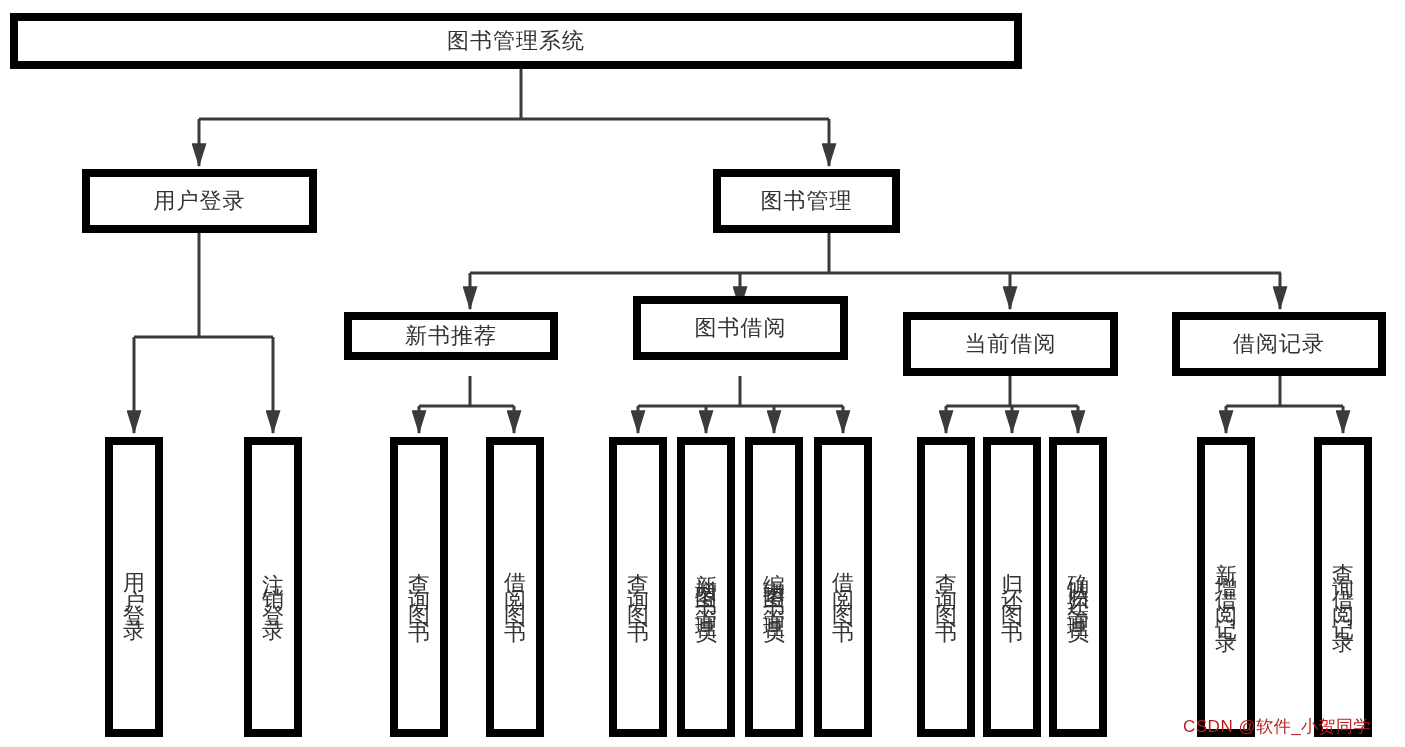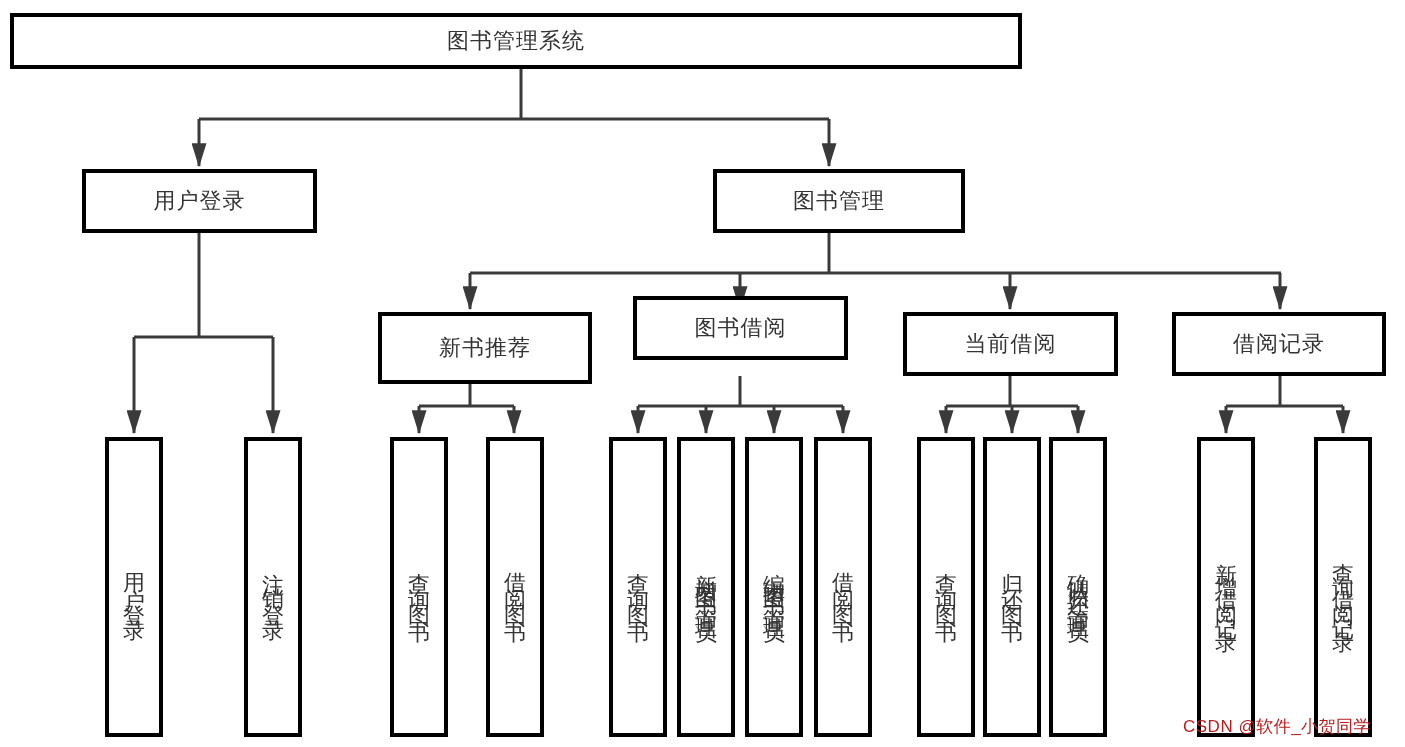--- a/index.html
+++ b/index.html
@@ -13,21 +13,21 @@
   }
   .connectors {
     position: absolute;
     left: 0; top: 0;
     width: 1405px; height: 747px;
   }
   .node {
     position: absolute;
     box-sizing: border-box;
     background: #ffffff;
-    border: 4px solid #000000;
+    border: 8px solid #000000;
     color: #333333;
     display: flex;
     align-items: center;
     justify-content: center;
   }
   .node-h span {
     font-size: 22px;
     letter-spacing: 1px;
     white-space: nowrap;
   }
@@ -106,25 +106,25 @@
     </g>
   </svg>
 
   <div class="node node-h" style="left:10px; top:13px; width:1012px; height:56px">
     <span>图书管理系统</span>
   </div>
 
   <div class="node node-h" style="left:82px; top:169px; width:235px; height:64px">
     <span>用户登录</span>
   </div>
-  <div class="node node-h" style="left:713px; top:169px; width:252px; height:64px">
+  <div class="node node-h" style="left:713px; top:169px; width:187px; height:64px">
     <span>图书管理</span>
   </div>
 
-  <div class="node node-h" style="left:378px; top:312px; width:214px; height:72px">
+  <div class="node node-h" style="left:344px; top:312px; width:214px; height:48px">
     <span>新书推荐</span>
   </div>
   <div class="node node-h" style="left:633px; top:296px; width:215px; height:64px">
     <span>图书借阅</span>
   </div>
   <div class="node node-h" style="left:1172px; top:312px; width:214px; height:64px">
     <span>借阅记录</span>
   </div>
   <div class="node node-h" style="left:903px; top:312px; width:215px; height:64px">
     <span>当前借阅</span>

